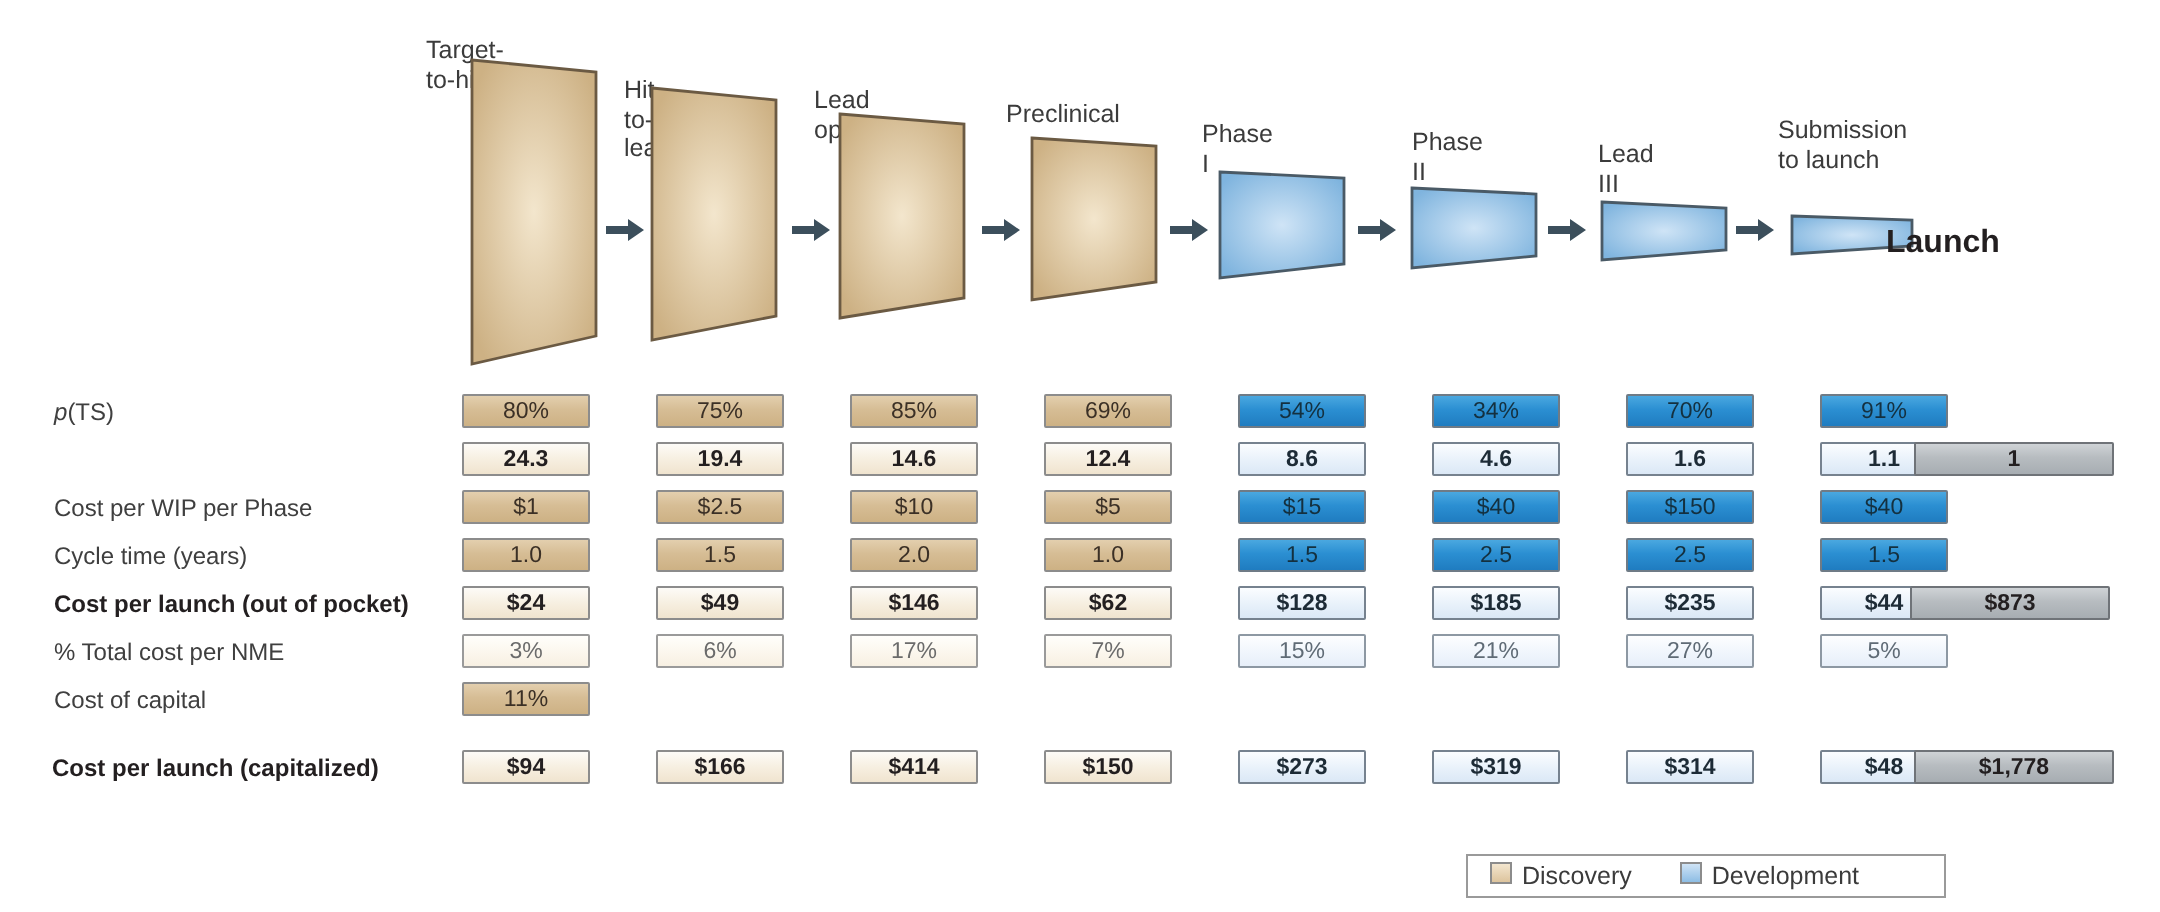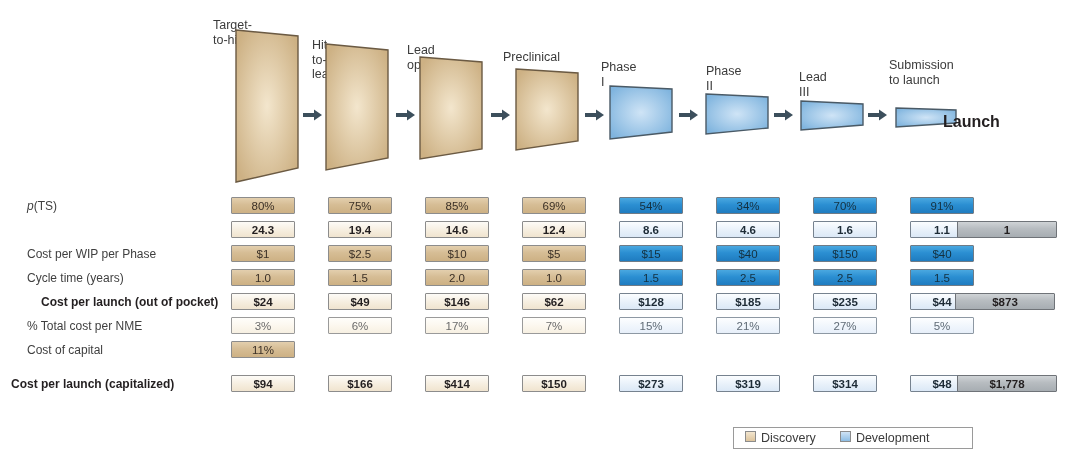--- a/index.html
+++ b/index.html
@@ -340,21 +340,21 @@
       </div>
       <div class="cell c-blu-strong" style="left: 716px; top: 269px; width: 64px;">
         <span>2.5</span>
       </div>
       <div class="cell c-blu-strong" style="left: 813px; top: 269px; width: 64px;">
         <span>2.5</span>
       </div>
       <div class="cell c-blu-strong" style="left: 910px; top: 269px; width: 64px;">
         <span>1.5</span>
       </div>
-      <div class="rowlabel bold" style="top: 294px; left: 0px; width: 222px; right: auto; text-align: left; padding-left: 41px; box-sizing: border-box;">Cost per launch (out of pocket)</div>
+      <div class="rowlabel bold" style="top: 294px; left: 0px; width: 222px; right: auto; text-align: left; padding-left: 27px; box-sizing: border-box;">Cost per launch (out of pocket)</div>
       <div class="cell c-tan-pale" style="left: 231px; top: 293px; width: 64px;">
         <span class="bold-val">$24</span>
       </div>
       <div class="cell c-tan-pale" style="left: 328px; top: 293px; width: 64px;">
         <span class="bold-val">$49</span>
       </div>
       <div class="cell c-tan-pale" style="left: 425px; top: 293px; width: 64px;">
         <span class="bold-val">$146</span>
       </div>
       <div class="cell c-tan-pale" style="left: 522px; top: 293px; width: 64px;">
@@ -397,21 +397,21 @@
       <div class="cell c-blu-faint" style="left: 813px; top: 317px; width: 64px;">
         <span>27%</span>
       </div>
       <div class="cell c-blu-faint" style="left: 910px; top: 317px; width: 64px;">
         <span>5%</span>
       </div>
       <div class="rowlabel" style="top: 342px; left: 0px; width: 222px; right: auto; text-align: left; padding-left: 27px; box-sizing: border-box;">Cost of capital</div>
       <div class="cell c-tan-strong" style="left: 231px; top: 341px; width: 64px;">
         <span>11%</span>
       </div>
-      <div class="rowlabel bold" style="top: 376px; left: 0px; width: 222px; right: auto; text-align: left; padding-left: 11px; box-sizing: border-box;">Cost per launch (capitalized)</div>
+      <div class="rowlabel bold" style="top: 376px; left: 0px; width: 222px; right: auto; text-align: left; padding-left: 26px; box-sizing: border-box;">Cost per launch (capitalized)</div>
       <div class="cell c-tan-pale" style="left: 231px; top: 375px; width: 64px;">
         <span class="bold-val">$94</span>
       </div>
       <div class="cell c-tan-pale" style="left: 328px; top: 375px; width: 64px;">
         <span class="bold-val">$166</span>
       </div>
       <div class="cell c-tan-pale" style="left: 425px; top: 375px; width: 64px;">
         <span class="bold-val">$414</span>
       </div>
       <div class="cell c-tan-pale" style="left: 522px; top: 375px; width: 64px;">

